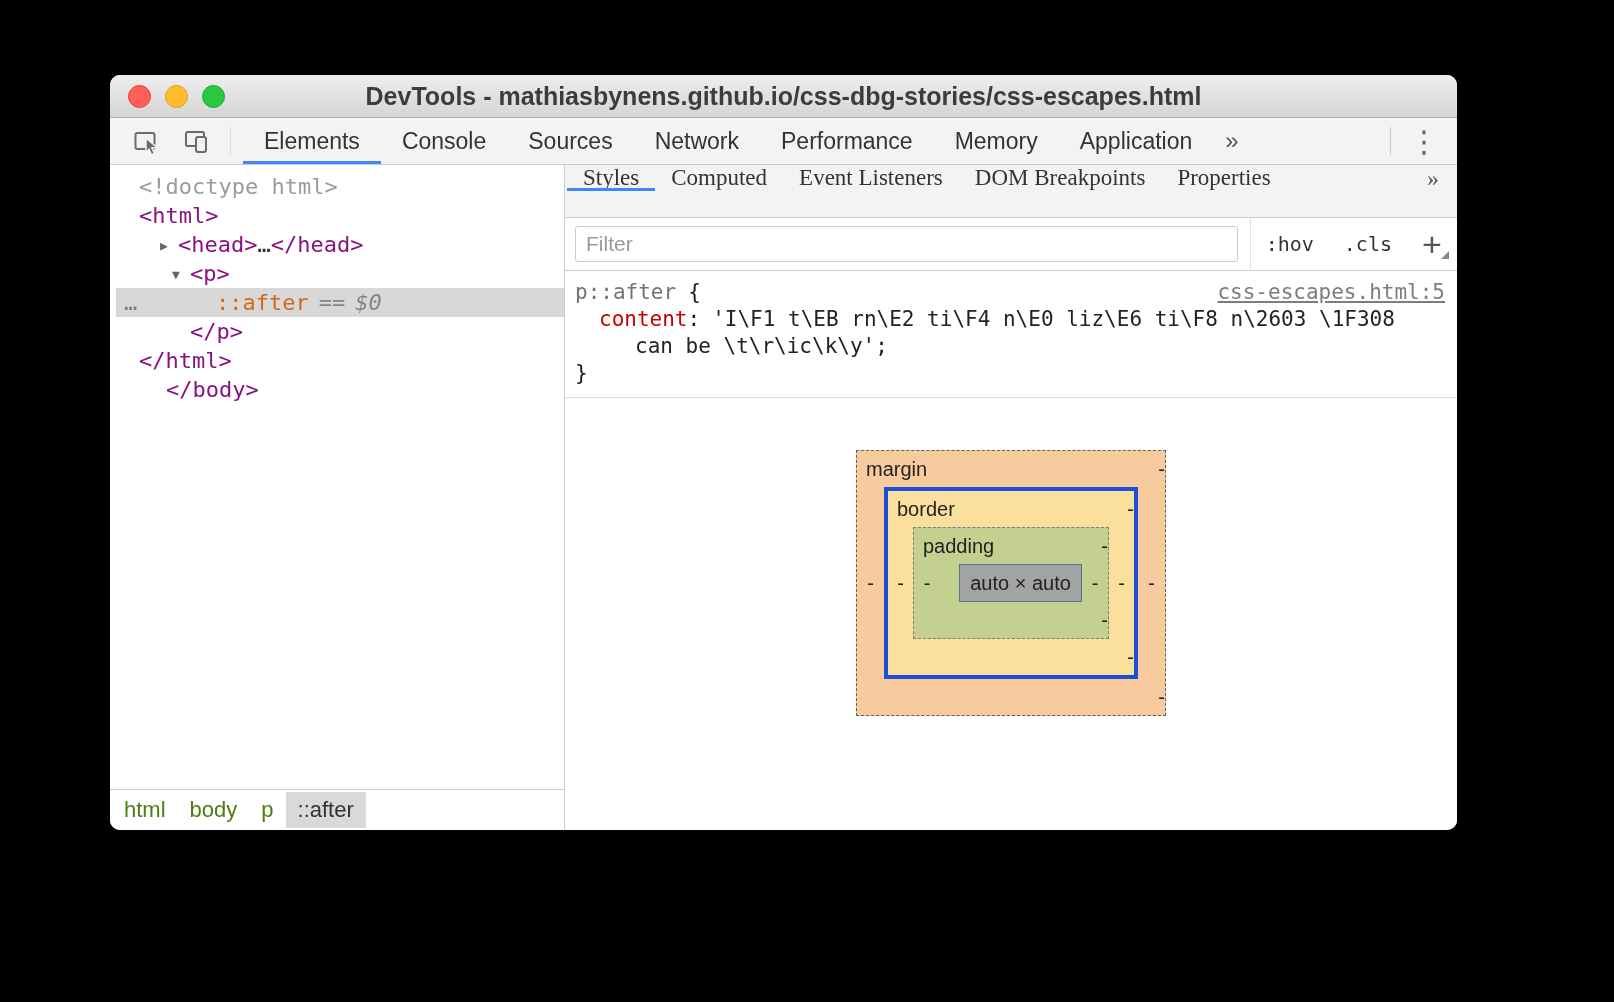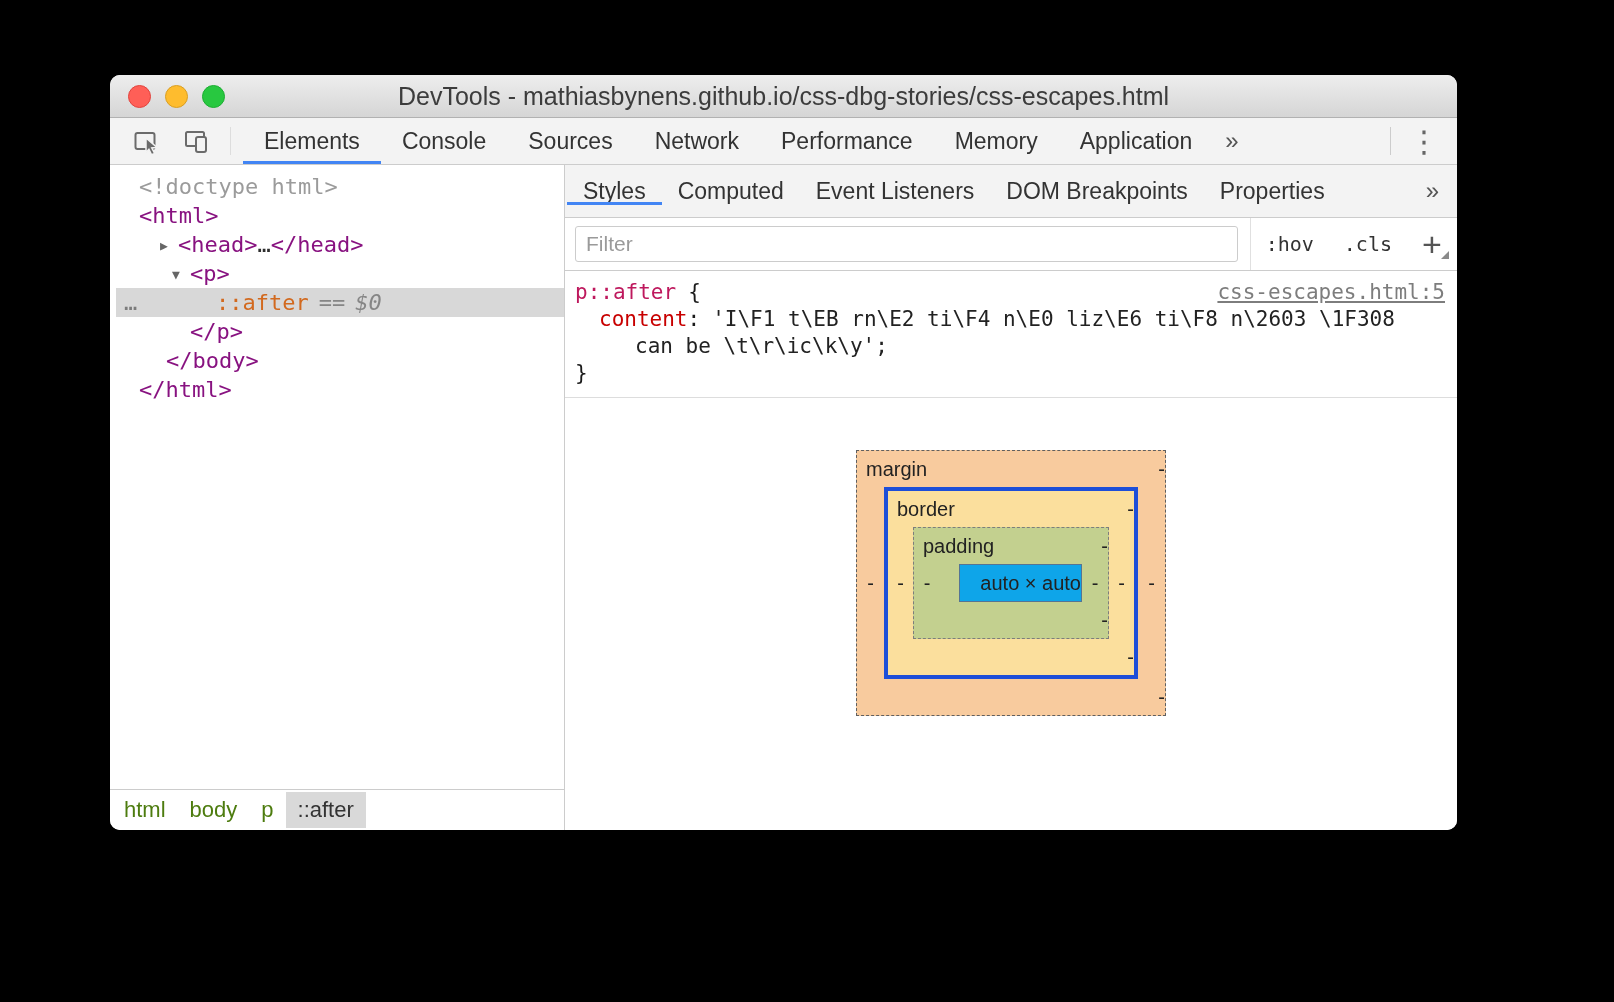--- a/index.html
+++ b/index.html
@@ -13,21 +13,21 @@
 
   
   .titlebar { height:43px; flex:0 0 auto; background:linear-gradient(#eeeeee,#d5d5d5);
               border-bottom:1px solid #b1b1b1; position:relative;
               display:flex; align-items:center; justify-content:center; }
   .traffic { position:absolute; left:18px; top:0; bottom:0; display:flex; align-items:center; gap:14px; }
   .light { width:23px; height:23px; border-radius:50%; }
   .light.red    { background:#ff5f57; border:1px solid #e0443e; }
   .light.yellow { background:#febc2e; border:1px solid #d89e24; }
   .light.green  { background:#28c840; border:1px solid #1dad32; }
-  .win-title { font-size:25px; font-weight:400; color:#3c3c3c; }
+  .win-title { font-size:25px; font-weight:700; color:#3c3c3c; }
 
   
   .toolbar { height:47px; flex:0 0 auto; background:#f3f3f3; border-bottom:1px solid #ccc;
              display:flex; align-items:stretch; }
   .tool-icons { display:flex; align-items:center; gap:16px; padding:0 16px 0 20px; }
   .icon-btn { width:34px; height:34px; display:flex; align-items:center; justify-content:center; }
   .toolbar-vsep { width:1px; background:#ddd; margin:9px 0; }
   .tabs { display:flex; align-items:stretch; margin-left:12px; }
   .tab { padding:0 21px; display:flex; align-items:center; font-size:23px; color:#333; position:relative; cursor:default; }
   .tab.active::after { content:""; position:absolute; left:0; right:0; bottom:0; height:3px; background:#4285f4; }
@@ -57,21 +57,21 @@
   .gutter-dots { position:absolute; left:8px; top:0; color:#7c7c7c; }
 
   
   .breadcrumb { height:41px; flex:0 0 auto; border-top:1px solid #ccc;
                 display:flex; align-items:center; padding-left:2px; font-size:22px; }
   .crumb { padding:5px 12px; color:#4d7c0f; }
   .crumb.active { background:#d9d9d9; color:#333; }
 
   
   .subtabs { height:53px; flex:0 0 auto; background:#f3f3f3; border-bottom:1px solid #ccc;
-             display:flex; align-items:center; padding-left:2px; }
+             display:flex; align-items:flex-start; padding-left:2px;font-family:Liberation Serif, serif; }
   .subtab { padding:0 16px; display:flex; align-items:center; font-size:23px; color:#333; position:relative; }
   .subtab.active::after { content:""; position:absolute; left:0; right:0; bottom:0; height:3px; background:#4285f4; }
   .subtab-more { margin-left:auto; padding:0 18px; display:flex; align-items:center; font-size:24px; color:#555; }
 
   
   .filter-row { height:53px; flex:0 0 auto; border-bottom:1px solid #ccc;
                 display:flex; align-items:center; background:#fff; }
   .filter-input { flex:1; height:36px; margin:0 12px 0 10px; border:1px solid #ccc; border-radius:3px;
                   font-family:"Liberation Sans", sans-serif; font-size:21px; padding:0 10px; color:#333; outline:none; }
   .filter-input::placeholder { color:#9a9a9a; }
@@ -79,43 +79,43 @@
   .pseudo-btn { padding:0 15px; font-family:"DejaVu Sans Mono", monospace; font-size:20px; color:#333; }
   .add-btn { width:50px; text-align:center; font-size:34px; color:#555; position:relative; line-height:53px; }
   .add-btn::after { content:""; position:absolute; right:8px; bottom:12px;
                     border-left:8px solid transparent; border-bottom:8px solid #8a8a8a; }
 
   
   .styles-body { flex:1; overflow:hidden; font-family:"DejaVu Sans Mono", monospace;
                  font-size:21px; color:#1a1a1a; }
   .rule { padding:8px 10px 10px 10px; line-height:27px; }
   .src-link { float:right; color:#7d7d7d; text-decoration:underline; margin-right:2px; }
-  .sel { color:#be185d;margin-top:36px; }
+  .sel { color:#737373;margin-top:36px; }
   .brace { margin-left:12px; }
   .prop-line { padding-left:24px; }
   .prop { color:#c80000;text-align:right; }
   .val { margin-left:12px; color:#222; }
   .val-line2 { padding-left:60px; color:#222; }
   .rule-sep { border-top:1px solid #ddd; }
 
   
   .bm-wrap { margin-top:52px; display:flex; justify-content:center;
              font-family:"Liberation Sans", sans-serif; font-size:20px; color:#222; }
   .bx-top, .bx-bot { height:36px; position:relative; display:flex; align-items:center; justify-content:flex-end; }
   .bx-name { position:absolute; left:9px; }
   .bx-mid { display:flex; align-items:stretch; }
   .bx-side { display:flex; align-items:center; justify-content:center; }
   .bx-margin  { width:310px; background:#f8cb9e; border:1px dashed #5f5f5f; }
   .bx-margin  > .bx-mid > .bx-side { width:27px; }
   .bx-border  { flex:1; background:#fbdf9d; border:4px solid #1d4ed8; }
   .bx-border  > .bx-mid > .bx-side { width:25px; }
   .bx-padding { flex:1; background:#c3d08f; border:1px dashed #7d7d7d; }
   .bx-padding > .bx-mid > .bx-side { width:26px; }
-  .bx-content { flex:1; height:38px; background:#0ea5e9; border:1px solid #557493;
-                display:flex; align-items:center; justify-content:flex-end;margin-left:19px; }
+  .bx-content { flex:1; height:38px; background:#a3a3a3; border:1px solid #557493;
+                display:flex; align-items:center; justify-content:center;margin-left:19px; }
 
   svg .stroke { stroke:#6b6b6b; fill:none; stroke-width:2; }
 </style>
 </head>
 <body>
 
 <div class="window">
 
   <div class="titlebar">
     <div class="traffic">
@@ -173,25 +173,25 @@
         </div>
         <div class="tree-row" style="padding-left:56px">
           <span class="arrow">▼</span><span class="t-tag">&lt;p&gt;</span>
         </div>
         <div class="tree-row selected" style="padding-left:100px">
           <span class="gutter-dots">…</span><span class="t-pseudo">::after</span><span class="t-eq">==</span><span class="t-dollar">$0</span>
         </div>
         <div class="tree-row" style="padding-left:74px">
           <span class="t-tag">&lt;/p&gt;</span>
         </div>
+        <div class="tree-row" style="padding-left:23px">
+          <span class="t-tag">&lt;/html&gt;</span>
+        </div>
         <div class="tree-row" style="padding-left:50px">
           <span class="t-tag">&lt;/body&gt;</span>
-        </div>
-        <div class="tree-row" style="padding-left:23px">
-          <span class="t-tag">&lt;/html&gt;</span>
         </div>
       </div>
       <div class="breadcrumb">
         <span class="crumb">html</span>
         <span class="crumb">body</span>
         <span class="crumb">p</span>
         <span class="crumb active">::after</span>
       </div>
     </div>
 

